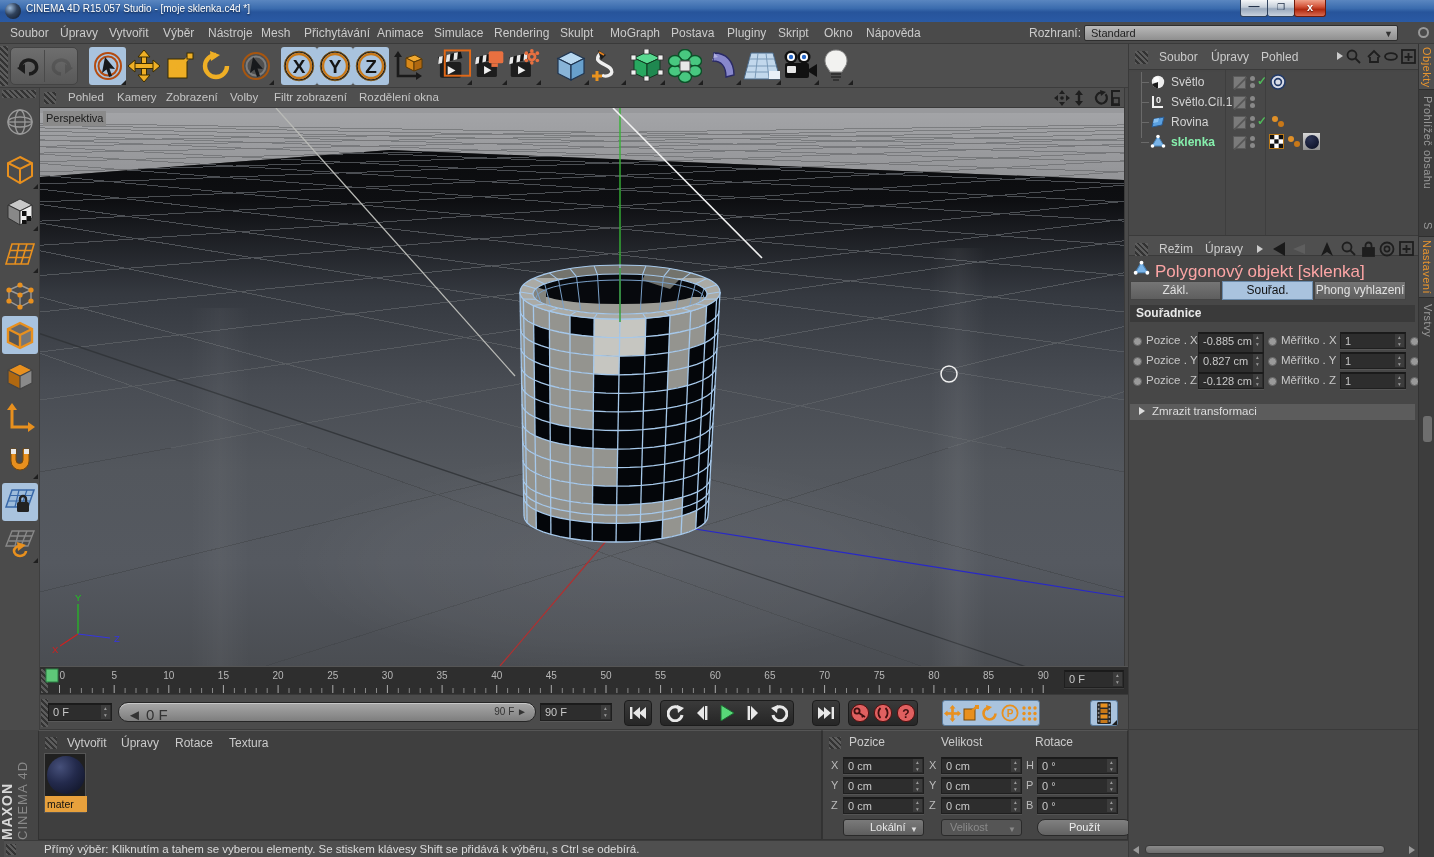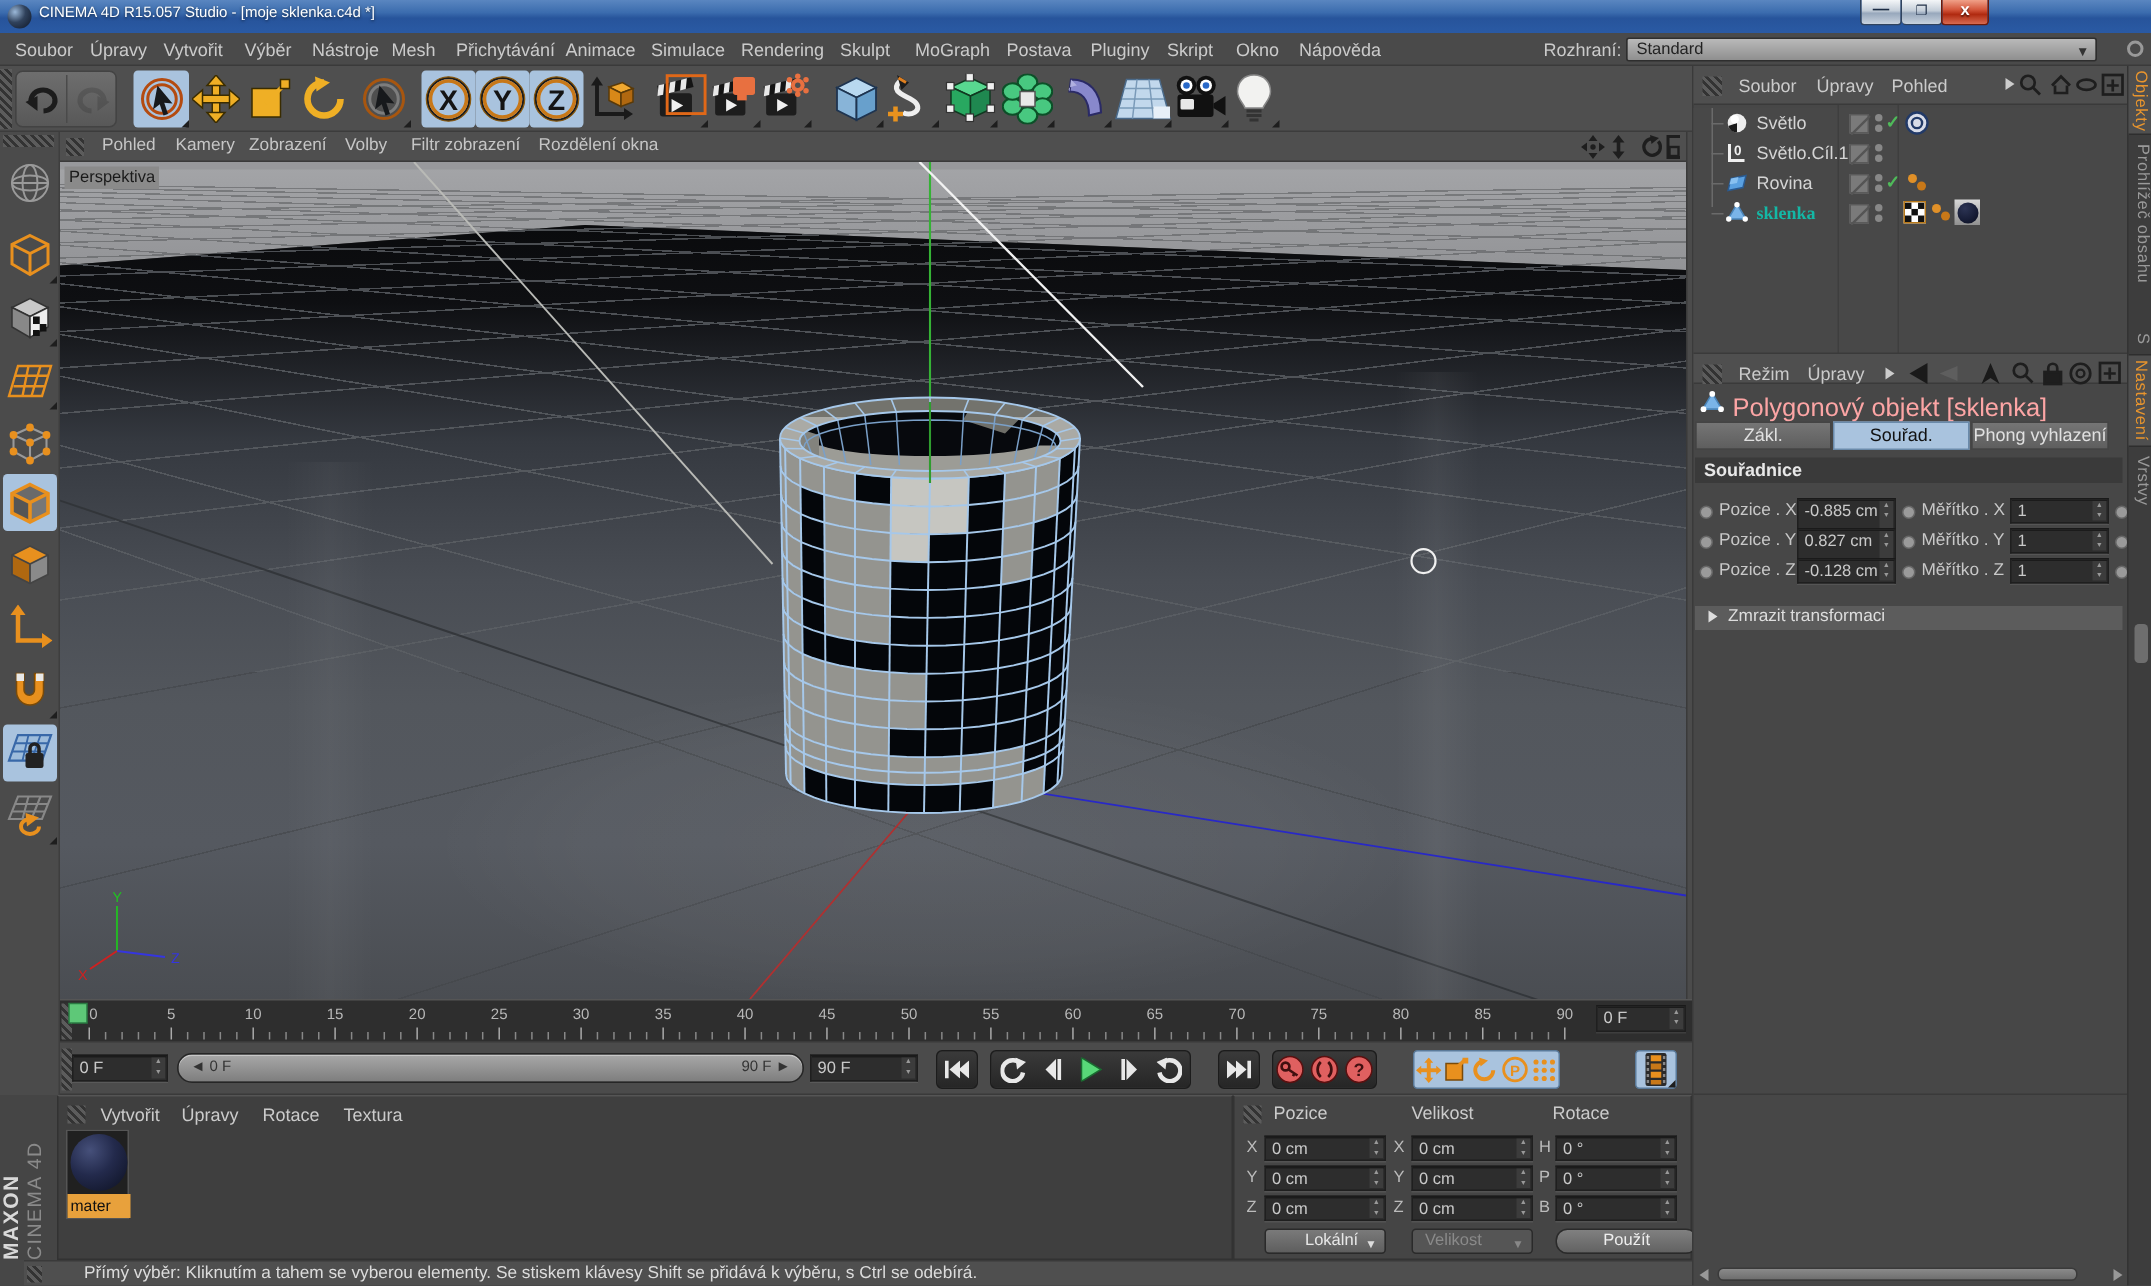--- a/index.html
+++ b/index.html
@@ -893,21 +893,21 @@
       <line x1="1003.2" y1="18" x2="1003.2" y2="26" stroke="#aaa" stroke-width="1"></line>
       <text x="1003.2" y="12" fill="#b8b8b8" font-size="10" text-anchor="middle" font-family="Liberation Sans,sans-serif">90</text>
       <rect x="6" y="2" width="12" height="13" fill="#5ec878" stroke="#2a7a42"></rect>
     </svg>
     <div class="field" style="left:1024px;top:3px;width:60px;height:18px;">0 F<span class="spin"></span></div>
   </div>
 <div class="abs" style="left:40px;top:694px;width:1088px;height:36px;background:#4b4b4b;border-top:1px solid #3a3a3a;border-bottom:1px solid #3a3a3a;">
     <div class="abs hgrip" style="left:1px;top:4px;width:7px;height:28px;"></div>
     <div class="field" style="left:8px;top:8px;width:64px;height:18px;">0 F<span class="spin"></span></div>
     <div class="abs" style="left:78px;top:7px;width:418px;height:20px;border-radius:10px;background:linear-gradient(#a8a8a8,#7e7e7e);border:1px solid #262626;box-shadow:inset 0 1px 0 #c8c8c8;">
-      <span style="position:absolute;left:8px;top:3px;font-size:10px;color:#333;">◄ 0 F</span>
+      <span style="position:absolute;left:8px;top:3px;font-size:15px;color:#333;">◄ 0 F</span>
       <span style="position:absolute;right:8px;top:3px;font-size:10px;color:#333;">90 F ►</span>
     </div>
     <div class="field" style="left:500px;top:8px;width:72px;height:18px;">90 F<span class="spin"></span></div>
     <div class="abs" style="left:584px;top:5px;width:28px;height:26px;background:linear-gradient(#3a3a3a,#262626);border-radius:4px;border:1px solid #1c1c1c;display:flex;align-items:center;justify-content:center;">
       <svg width="16" height="12" viewBox="0 0 16 12">
         <rect x="0" y="0" width="2.4" height="12" fill="#e8e8e8"></rect>
         <path d="M10 0 L3 6 L10 12 Z" fill="#e8e8e8"></path>
         <path d="M16 0 L9 6 L16 12 Z" fill="#e8e8e8"></path>
       </svg>
     </div>
@@ -1052,21 +1052,21 @@
     <div class="abs" style="left:8px;top:68px;font-size:11px;color:#bbb;">Z</div>
     <div class="field" style="left:20px;top:66px;width:81px;height:17px;">0 cm<span class="spin"></span></div>
     <div class="abs" style="left:106px;top:68px;font-size:11px;color:#bbb;">Z</div>
     <div class="field" style="left:118px;top:66px;width:81px;height:17px;">0 cm<span class="spin"></span></div>
     <div class="abs" style="left:203px;top:68px;font-size:11px;color:#bbb;">B</div>
     <div class="field" style="left:214px;top:66px;width:81px;height:17px;">0 °<span class="spin"></span></div>
     <div class="abs" style="left:20px;top:88px;width:81px;height:17px;background:linear-gradient(#7a7a7a,#5e5e5e);border:1px solid #2a2a2a;border-radius:3px;color:#e8e8e8;font-size:11px;line-height:15px;padding-left:26px;">Lokální<span style="position:absolute;right:5px;top:2px;font-size:8px;color:#ddd;">▼</span></div>
     <div class="abs" style="left:118px;top:88px;width:81px;height:17px;background:#555;border:1px solid #2a2a2a;border-radius:3px;color:#8a8a8a;font-size:11px;line-height:15px;padding-left:8px;">Velikost<span style="position:absolute;right:5px;top:2px;font-size:8px;color:#888;">▼</span></div>
     <div class="abs" style="left:214px;top:88px;width:95px;height:17px;background:linear-gradient(#808080,#626262);border:1px solid #2a2a2a;border-radius:8px;color:#eee;font-size:11px;line-height:15px;text-align:center;">Použít</div>
   </div>
-<div class="abs" style="left:16px;top:840px;width:1128px;height:17px;background:#4f4f4f;border-top:1px solid #3a3a3a;">
+<div class="abs" style="left:4px;top:840px;width:1128px;height:17px;background:#4f4f4f;border-top:1px solid #3a3a3a;">
     <div class="abs hgrip" style="left:2px;top:3px;width:10px;height:11px;"></div>
     <div class="abs" style="left:40px;top:2px;font-size:11.5px;color:#dcdcdc;white-space:nowrap;">Přímý výběr: Kliknutím a tahem se vyberou elementy. Se stiskem klávesy Shift se přidává k výběru, s Ctrl se odebírá.</div>
   </div>
 <div class="abs" style="left:1128px;top:44px;width:306px;height:813px;background:#474747;border-left:1px solid #3a3a3a;">
     <div class="abs" style="left:0;top:0;width:289px;height:26px;background:#4f4f4f;border-bottom:1px solid #3a3a3a;">
       <div class="abs hgrip" style="left:6px;top:7px;width:13px;height:13px;"></div>
       <div class="abs tx" style="left:30px;top:6px;">Soubor</div>
       <div class="abs tx" style="left:82px;top:6px;">Úpravy</div>
       <div class="abs tx" style="left:132px;top:6px;">Pohled</div>
       <div class="abs tx" style="left:182px;top:16px;margin-top:36px;">Obj</div>
@@ -1155,21 +1155,21 @@
       <div class="abs" style="left:0;top:60px;width:289px;height:20px;">
         <div class="abs" style="left:12px;top:10px;width:8px;height:1px;background:#6a6a6a;"></div>
         <div class="abs" style="left:21px;top:2px;">
           <svg width="16" height="16" viewBox="0 0 16 16">
             <path d="M8 2 L14 12 L2 12 Z" fill="#7ab4e8" stroke="#4a84b8"></path>
             <circle cx="8" cy="2.5" r="1.8" fill="#fff"></circle>
             <circle cx="2.5" cy="12" r="1.8" fill="#fff"></circle>
             <circle cx="13.5" cy="12" r="1.8" fill="#fff"></circle>
           </svg>
         </div>
-        <div class="abs" style="left:42px;top:3px;font-size:12px;color:#14b8a6;font-weight:bold;font-family:Liberation Serif, serif;">sklenka</div>
+        <div class="abs" style="left:42px;top:3px;font-size:12px;color:#86efac;font-weight:bold;">sklenka</div>
         <div class="abs" style="left:104px;top:4px;width:13px;height:13px;background:#7a7a7a;border:1px solid #5a5a5a;">
           <svg width="13" height="13">
             <path d="M0 13 L13 0" stroke="#555" stroke-width="1.6"></path>
           </svg>
         </div>
         <div class="abs" style="left:121px;top:4px;width:5px;height:5px;border-radius:50%;background:#888;"></div>
         <div class="abs" style="left:121px;top:11px;width:5px;height:5px;border-radius:50%;background:#888;"></div>
         <div class="abs" style="left:140px;top:2px;width:15px;height:15px;background:#e8e8e8;border:1px solid #b87818;">
           <svg width="13" height="13">
             <rect width="13" height="13" fill="#fff"></rect>

